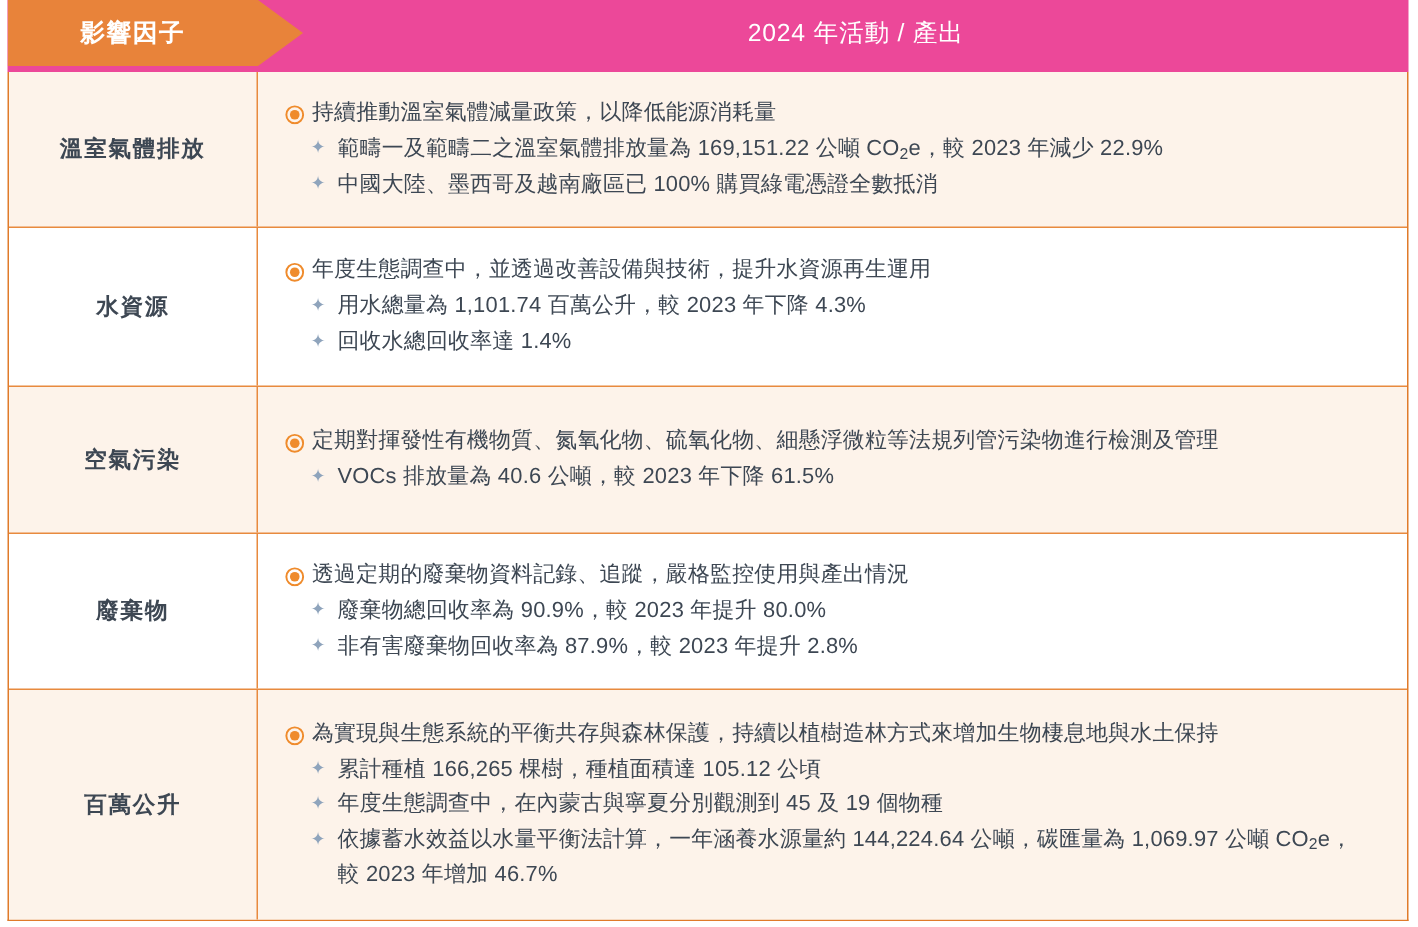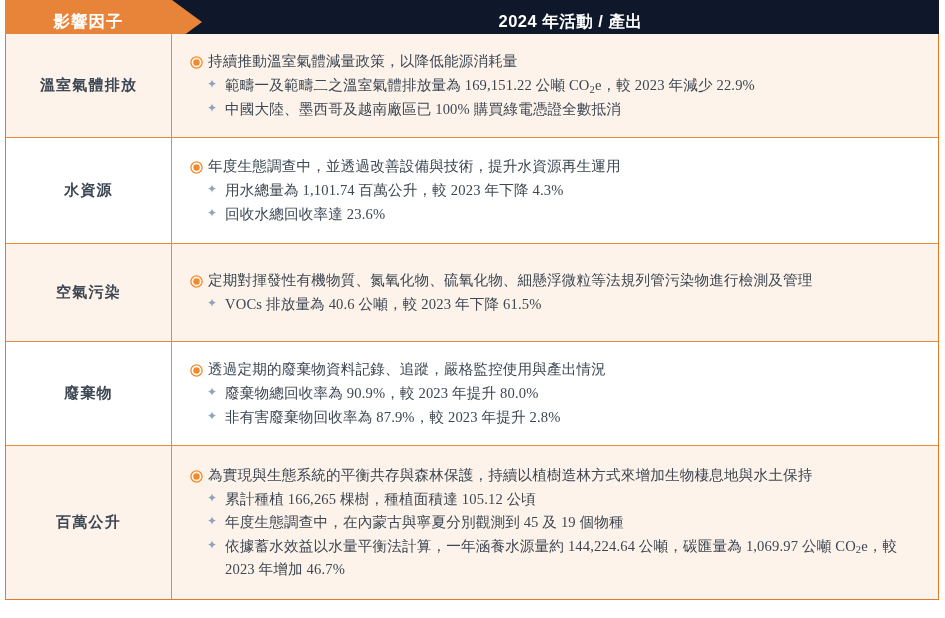--- a/index.html
+++ b/index.html
@@ -17,22 +17,22 @@
   .table-wrap {
     position: relative;
     width: 945px;
     height: 618px;
     box-sizing: border-box;
   }
 
   
   .thead {
     position: relative;
-    height: 34px;
-    background: #0f172a;
+    height: 48px;
+    background: #ec4899;
     margin: 0 6px 0 5px;
     overflow: hidden;
   }
   .thead .chevron {
     position: absolute;
     left: 0;
     top: 0;
     width: 197px;
     height: 44px;
     background: #E8833A;
@@ -57,21 +57,21 @@
     position: absolute;
     left: 197px;
     right: 0;
     top: 0;
     height: 44px;
     display: flex;
     align-items: center;
     justify-content: center;
     color: #ffffff;
     font-size: 16.5px;
-    font-weight: bold;
+    font-weight: normal;
     letter-spacing: 0.5px;
     z-index: 2;
   }
 
   
   .tbody {
     border-left: 1.5px solid #E07B2A;
     border-right: 1.5px solid #E07B2A;
     border-bottom: 1.5px solid #E07B2A;
     margin: 0 6px 0 5px;
@@ -100,21 +100,20 @@
     padding: 4px 0;
     text-align: center;
   }
   .cell-content {
     flex: 1 1 auto;
     padding: 12px 26px 12px 18px;
     box-sizing: border-box;
     display: flex;
     flex-direction: column;
     justify-content: center;
-    font-family: Liberation Serif, serif;
   }
 
   .bullet-line {
     display: flex;
     align-items: flex-start;
     color: #3D4753;
     font-size: 14.6px;
     line-height: 1.58;
     letter-spacing: 0.15px;
   }
@@ -206,21 +205,21 @@
               </svg>
             </span>
             <span class="btext">年度生態調查中，並透過改善設備與技術，提升水資源再生運用</span>
           </div>
           <div class="bullet-line sub">
             <span class="mk star">✦</span>
             <span class="btext">用水總量為 1,101.74 百萬公升，較 2023 年下降 4.3%</span>
           </div>
           <div class="bullet-line sub">
             <span class="mk star">✦</span>
-            <span class="btext">回收水總回收率達 23.6%</span>
+            <span class="btext">回收水總回收率達 1.4%</span>
           </div>
         </div>
       </div>
       <div class="row alt-cream row-h3">
         <div class="cell-factor">
           <span>空氣污染</span>
         </div>
         <div class="cell-content">
           <div class="bullet-line main">
             <span class="mk ring">

